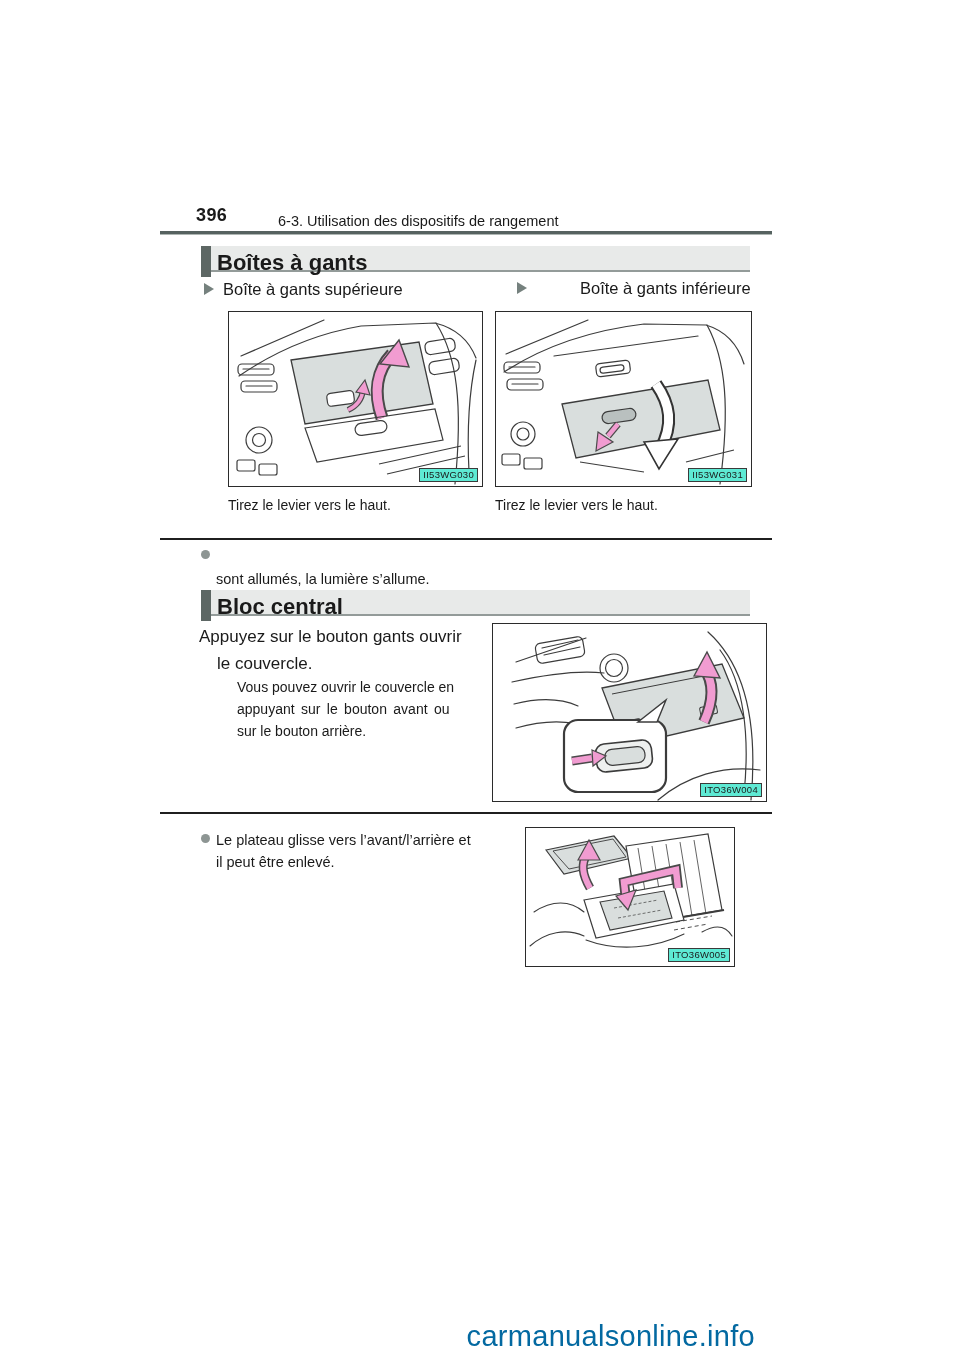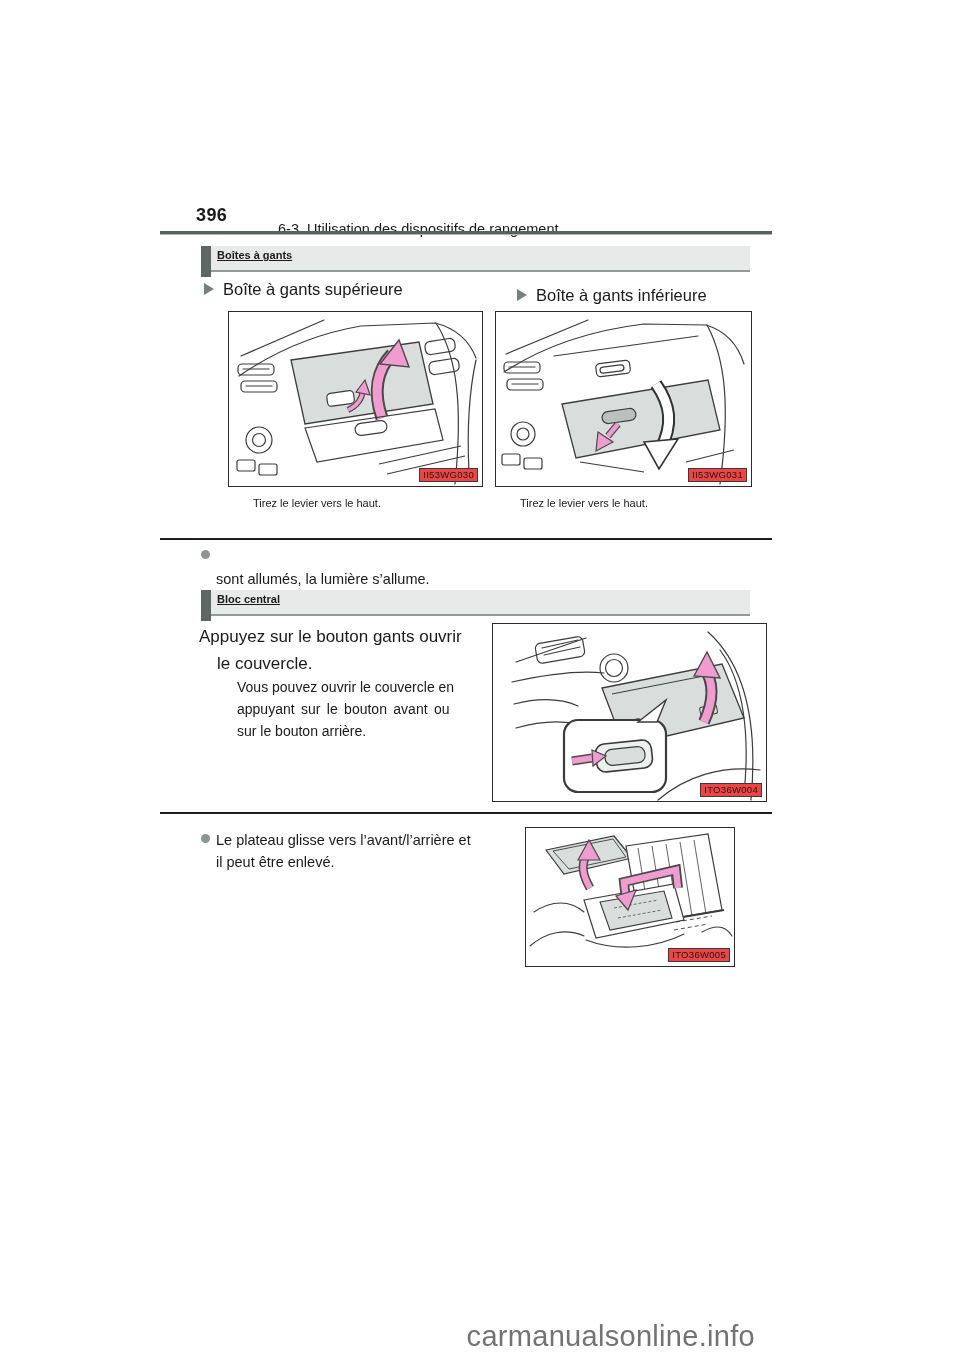--- a/index.html
+++ b/index.html
@@ -1,62 +1,62 @@
 <!DOCTYPE html>
 <html><head>
 <meta charset="utf-8">
 <style>
   html,body{margin:0;padding:0;background:#ffffff;}
   .page{position:relative;width:772px;height:1358px;background:#ffffff;overflow:hidden;
         font-family:"Liberation Sans", sans-serif;color:#1a1a1a;}
   .abs{position:absolute;line-height:1.25;}
   .pagenum{left:196px;top:204px;font-size:18px;font-weight:bold;letter-spacing:.4px;}
-  .htitle{left:278px;top:220px;font-size:14.5px;}
+  .htitle{left:278px;top:212px;font-size:14.5px;}
   .hrule{left:160px;top:231px;width:641px;height:3px;background:#566260;border-bottom:1px solid #aeb6b3;}
   .noterule{left:160px;width:641px;height:2px;background:#1f1f1f;}
   .secbar{left:201px;width:549px;height:31px;}
   .secbar .tab{position:absolute;left:0;top:0;width:10px;height:31px;background:#5d6764;}
   .secbar .barbg{position:absolute;left:10px;right:0;top:0;height:24px;background:#e8eae9;border-bottom:2px solid #939b99;}
-  .secbar .bartitle{position:absolute;left:16px;top:3px;font-size:11px;font-weight:bold;text-decoration:underline;}
+  .secbar .bartitle{position:absolute;left:16px;top:3px;font-size:22px;font-weight:bold;}
   .colhead{display:flex;align-items:center;font-size:16.5px;}
   .tri{width:0;height:0;border-left:10px solid #75817e;border-top:6px solid transparent;
        border-bottom:6px solid transparent;margin-right:9px;flex:0 0 auto;}
   .fig{position:absolute;border:1px solid #2b2b2b;background:#fff;}
   .fig svg{display:block;width:100%;height:100%;}
-  .figcode{position:absolute;right:4px;bottom:4px;border:1px solid #3a3a3a;background:#ef4444;
+  .figcode{position:absolute;right:4px;bottom:4px;border:1px solid #3a3a3a;background:#5eead4;
            font-size:9.5px;line-height:12px;padding:0 3px;letter-spacing:.3px;}
-  .caption{font-size:11px;margin-left:25px;}
+  .caption{font-size:14px;}
   .dot{width:9px;height:9px;border-radius:50%;background:#8d9593;}
   .notetext{font-size:14.5px;line-height:23px;}
   .ws2{word-spacing:2px;}
   .lead{font-size:17px;line-height:26px;}
   .detail{font-size:14px;line-height:22px;}
   .ws3{word-spacing:2.5px;}
-  .watermark{right:17px;top:1318px;font-size:29px;color:#737373;letter-spacing:.3px;}
+  .watermark{right:17px;top:1318px;font-size:29px;color:#0369a1;letter-spacing:.3px;}
 </style>
 </head>
 <body>
 
 <div class="page">
 
   <div class="abs pagenum">396</div>
   <div class="abs htitle">6-3. Utilisation des dispositifs de rangement</div>
   <div class="abs hrule"></div>
 
   <div class="abs secbar" style="top:246px;">
     <div class="tab"></div>
     <div class="barbg"></div>
     <div class="bartitle">Boîtes à gants</div>
   </div>
 
   <div class="abs colhead" style="left:204px;top:279px;align-items:center;">
     <span class="tri"></span>
     <span>Boîte à gants supérieure</span>
   </div>
-  <div class="abs colhead" style="left:517px;top:285px;">
+  <div class="abs colhead" style="left:517px;top:278px;gap:44px;">
     <span class="tri"></span>
     <span>Boîte à gants inférieure</span>
   </div>
 
   <div class="fig" style="left:228px;top:311px;width:253px;height:174px;">
     <svg viewBox="0 0 253 174">
       <g fill="none" stroke="#3c3c3c" stroke-width="1.2" stroke-linejoin="round" stroke-linecap="round">
         <path d="M12 44 L95 8"></path>
         <path d="M10 64 C45 40 85 22 132 14 L206 11 C226 16 240 28 247 46"></path>
         <path d="M207 11 C228 44 234 92 226 172"></path>

